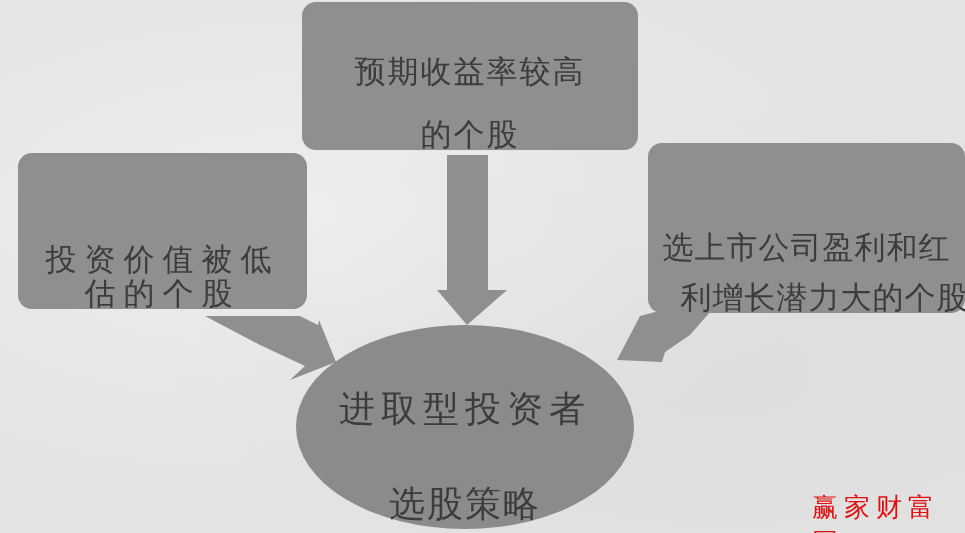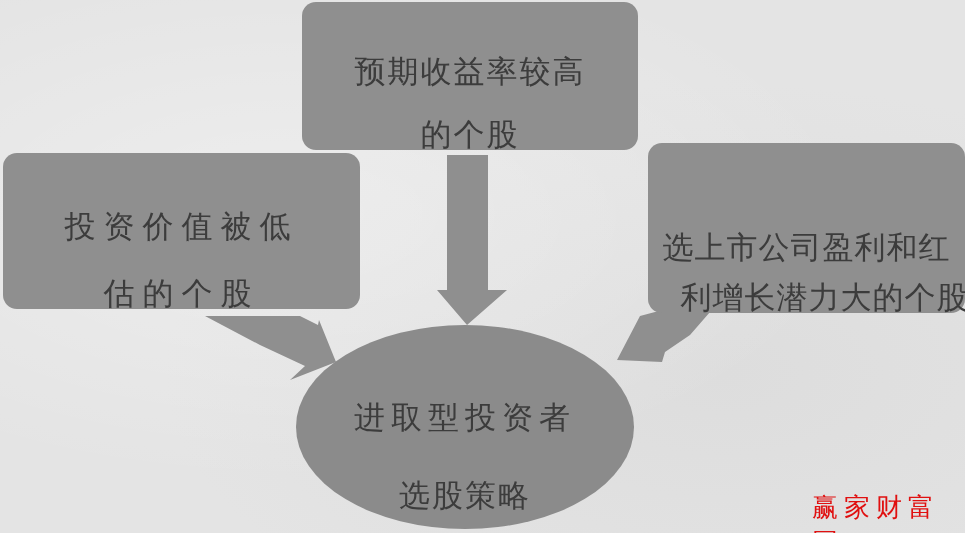--- a/index.html
+++ b/index.html
@@ -21,32 +21,32 @@
       border-radius: 14px;
       color: #3c3c3c;
       display: flex; flex-direction: column; align-items: center; justify-content: flex-end;
       font-size: 31px; line-height: 1;
       box-sizing: border-box;
     }
     .box .line { white-space: nowrap; }
     #box-top { left: 302px; top: 2px; width: 336px; height: 148px; padding-top: 33px; }
     #box-top .line { letter-spacing: 2px; }
     #box-top .line + .line { margin-top: 32px; }
-    #box-left { left: 3px; top: 153px; width: 357px; height: 156px; padding-top: 36px; }
+    #box-left { left: 18px; top: 153px; width: 289px; height: 156px; padding-top: 36px; }
     #box-left .line { letter-spacing: 8px; }
-    #box-left .line + .line { margin-top: 36px; }
+    #box-left .line + .line { margin-top: 3px; }
     #box-right { left: 648px; top: 143px; width: 317px; height: 170px; padding-top: 23px; }
     #box-right .line { letter-spacing: 1px; font-size: 31px; }
     #box-right .line + .line { margin-top: 19px; margin-left: 36px; }
 
     .ellipse {
       position: absolute; left: 296px; top: 325px; width: 338px; height: 204px;
       background: #8b8b8b; border-radius: 50%;
-      color: #3c3c3c; font-size: 31px;
-      display: flex; flex-direction: column; align-items: center; justify-content: center;
+      color: #3c3c3c; font-size: 36px;
+      display: flex; flex-direction: column; align-items: center; justify-content: space-between;
       box-sizing: border-box; padding-top: 60px;
     }
     .ellipse .line { white-space: nowrap; letter-spacing: 6px; }
     .ellipse .line + .line { margin-top: 36px; letter-spacing: 2px; }
 
     svg.arrows { position: absolute; left: 0; top: 0; }
     .watermark {
       position: absolute; left: 812px; top: 490px;
       color: #e01010; font-family: "DejaVu Serif", serif; font-size: 26px; letter-spacing: 6px;
     }

